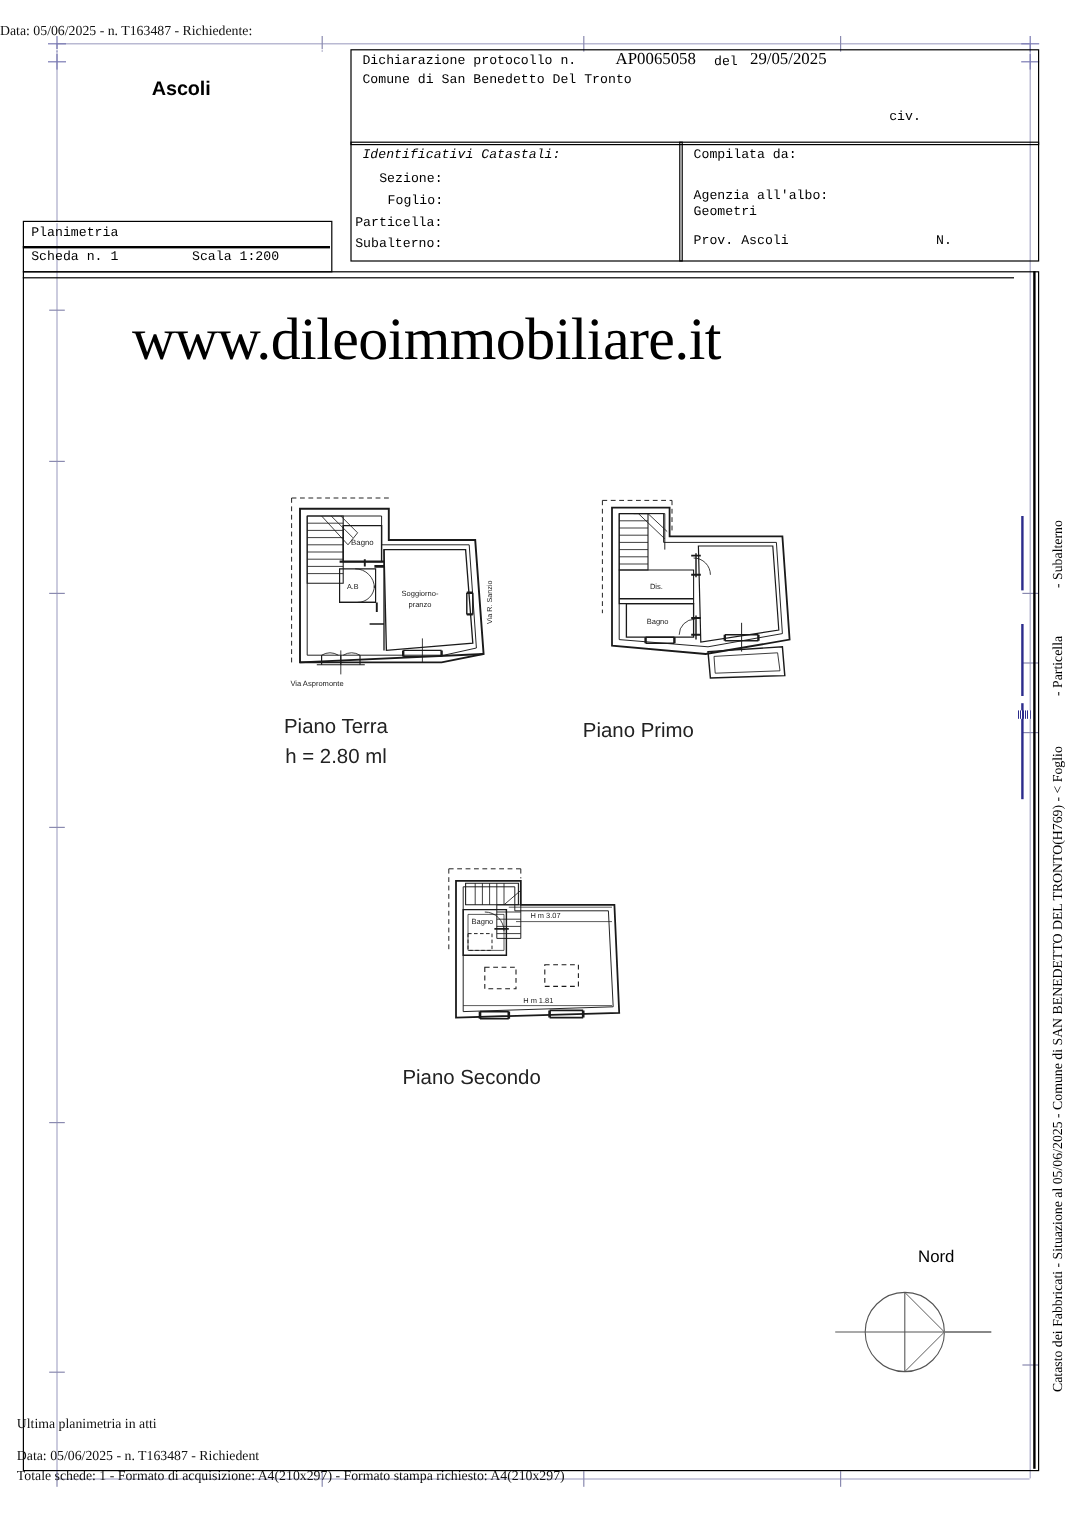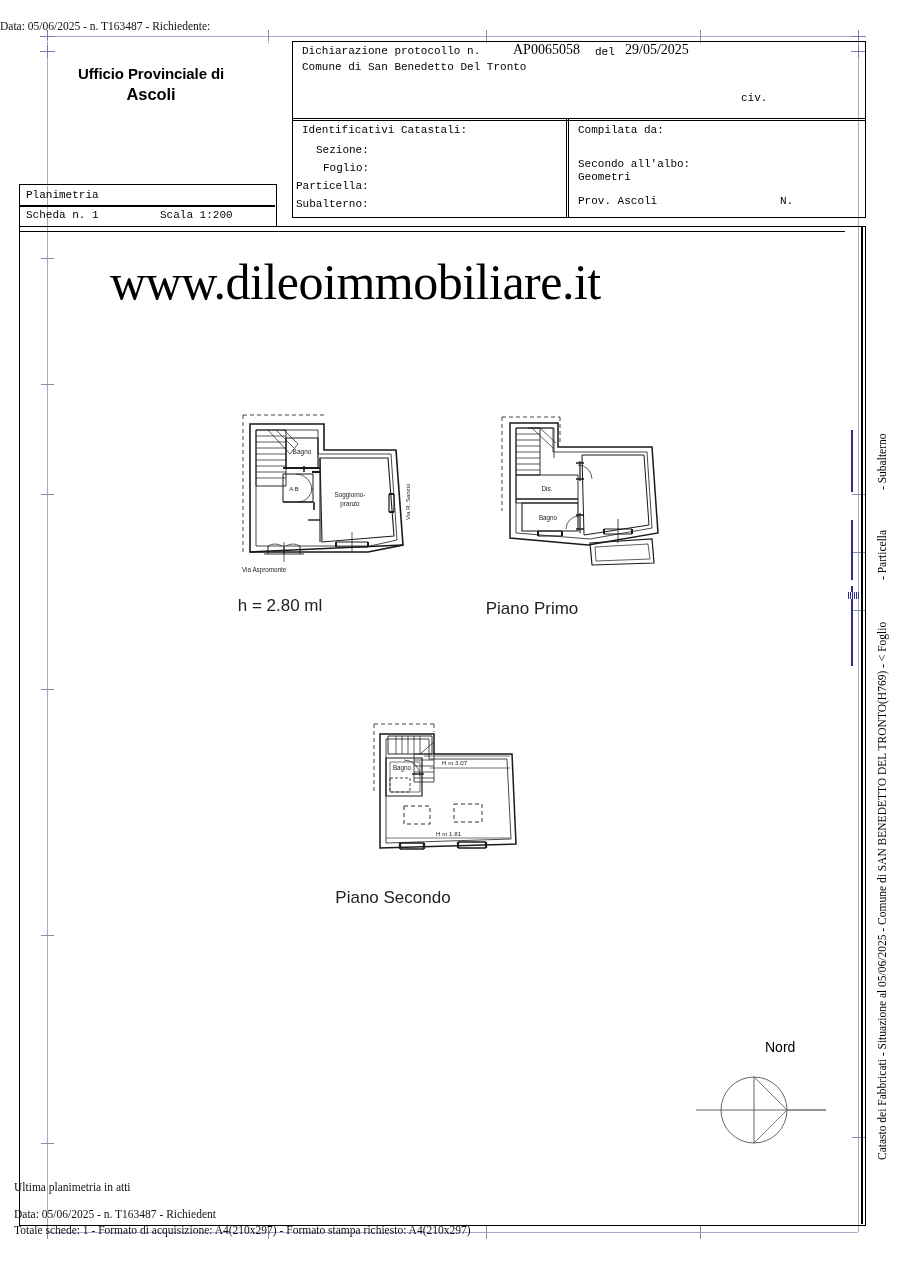--- a/index.html
+++ b/index.html
@@ -90,49 +90,48 @@
 <div class="abs tick v" style="left:700px;top:1226px;"></div>
 
 <div class="abs tick v" style="left:268px;top:30px;"></div>
 <div class="abs tick v" style="left:486px;top:30px;"></div>
 <div class="abs tick v" style="left:700px;top:30px;"></div>
 
 <div class="abs meta" style="left:0;top:20px;">Data: 05/06/2025 - n. T163487 - Richiedente:</div>
 
 <div class="abs thinframe" style="left:26px;top:41px;width:250px;height:143px;border-color:#fff;"></div>
 <div class="abs hdr-title" style="left:26px;top:64px;width:250px;">
-  <div class="l3">Ufficio Provinciale di</div>
   <div class="l4">Ascoli</div>
 </div>
 
 <div class="abs docframe" style="left:19px;top:184px;width:256px;height:41px;"></div>
 <div class="abs" style="left:19px;top:205px;width:256px;height:1.6px;background:#000;"></div>
 <div class="abs mono" style="left:26px;top:189px;">Planimetria</div>
 <div class="abs mono" style="left:26px;top:209px;">Scheda n. 1</div>
 <div class="abs mono" style="left:160px;top:209px;">Scala 1:200</div>
 
 <div class="abs thinframe" style="left:292px;top:41px;width:572px;height:78px;"></div>
 <div class="abs mono" style="left:302px;top:45px;">Dichiarazione protocollo n.</div>
 <div class="abs serifnum" style="left:513px;top:42px;">AP0065058</div>
 <div class="abs mono" style="left:595px;top:46px;">del</div>
 <div class="abs serifnum" style="left:625px;top:42px;">29/05/2025</div>
 <div class="abs mono" style="left:302px;top:61px;">Comune di San Benedetto Del Tronto</div>
 <div class="abs mono" style="left:741px;top:92px;">civ.</div>
 
 <div class="abs thinframe" style="left:292px;top:118px;width:275px;height:98px;"></div>
 <div class="abs thinframe" style="left:566px;top:118px;width:298px;height:98px;"></div>
 
-<div class="abs mono" style="left:302px;top:124px;">Identificativi Catastali:</div>
+<div class="abs mono" style="left:302px;top:124px;font-style:italic;">Identificativi Catastali:</div>
 <div class="abs mono" style="left:316px;top:144px;">Sezione:</div>
 <div class="abs mono" style="left:323px;top:162px;text-align:center;">Foglio:</div>
 <div class="abs mono" style="left:296px;top:180px;">Particella:</div>
 <div class="abs mono" style="left:296px;top:198px;">Subalterno:</div>
 
 <div class="abs mono" style="left:578px;top:124px;">Compilata da:</div>
-<div class="abs mono" style="left:578px;top:158px;">Secondo all'albo:</div>
+<div class="abs mono" style="left:578px;top:158px;">Agenzia all'albo:</div>
 <div class="abs mono" style="left:578px;top:171px;">Geometri</div>
 <div class="abs mono" style="left:578px;top:195px;">Prov. Ascoli</div>
 <div class="abs mono" style="left:780px;top:195px;">N.</div>
 
 <div class="abs" style="left:19px;top:226px;width:845px;height:998px;border:1.8px solid #000;"></div>
 <div class="abs" style="left:19px;top:231px;width:826px;height:1.2px;background:#000;"></div>
 
 <div class="abs watermark" style="left:110px;top:253px;">www.dileoimmobiliare.it</div>
 
 <div class="abs plan" style="left:228px;top:402px;">
@@ -308,20 +307,21 @@
   <path d="M96 130 L124 130 M96 136 L124 136" stroke-width="1.3"></path>
   <path d="M96 130 L96 136 M124 130 L124 136" stroke-width="2.2"></path>
 
   <text x="40" y="58" font-family="Liberation Sans, sans-serif" font-size="6.3" fill="#222" stroke="none" text-anchor="middle">Bagno</text>
   <text x="80" y="53" font-family="Liberation Sans, sans-serif" font-size="6.2" fill="#222" stroke="none">H m   3.07</text>
   <text x="74" y="124" font-family="Liberation Sans, sans-serif" font-size="6.2" fill="#222" stroke="none">H m   1.81</text>
 </svg>
 </div>
 
 <div class="abs floorcap" style="left:180px;top:594px;width:200px;">
+  <div>Piano Terra</div>
   <div>h = 2.80 ml</div>
 </div>
 <div class="abs floorcap" style="left:432px;top:597px;width:200px;">
   <div>Piano Primo</div>
 </div>
 <div class="abs floorcap" style="left:293px;top:886px;width:200px;">
   <div>Piano Secondo</div>
 </div>
 
 <div class="abs" style="left:686px;top:1058px;">

